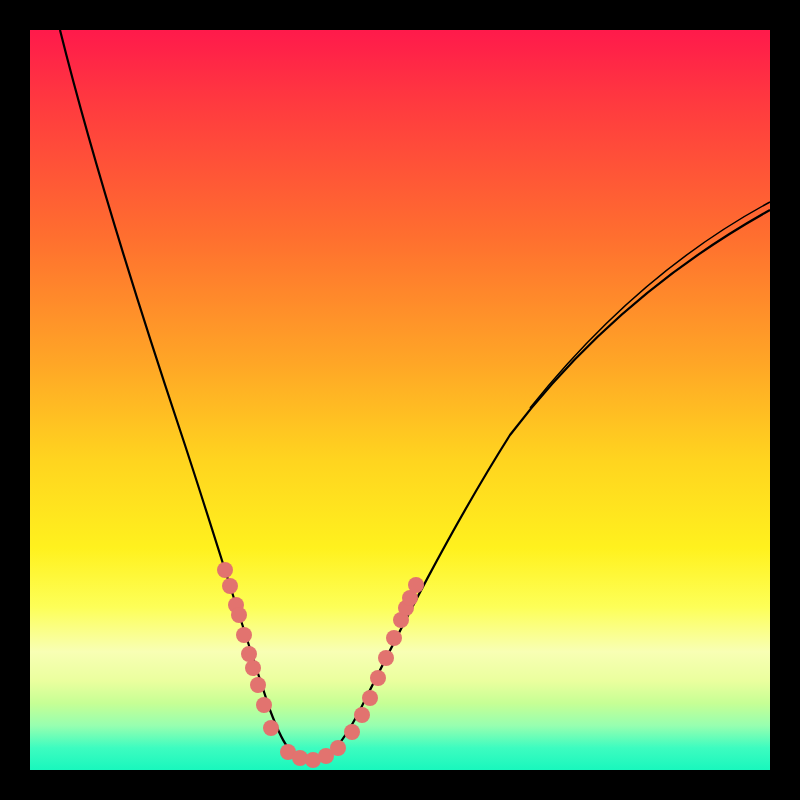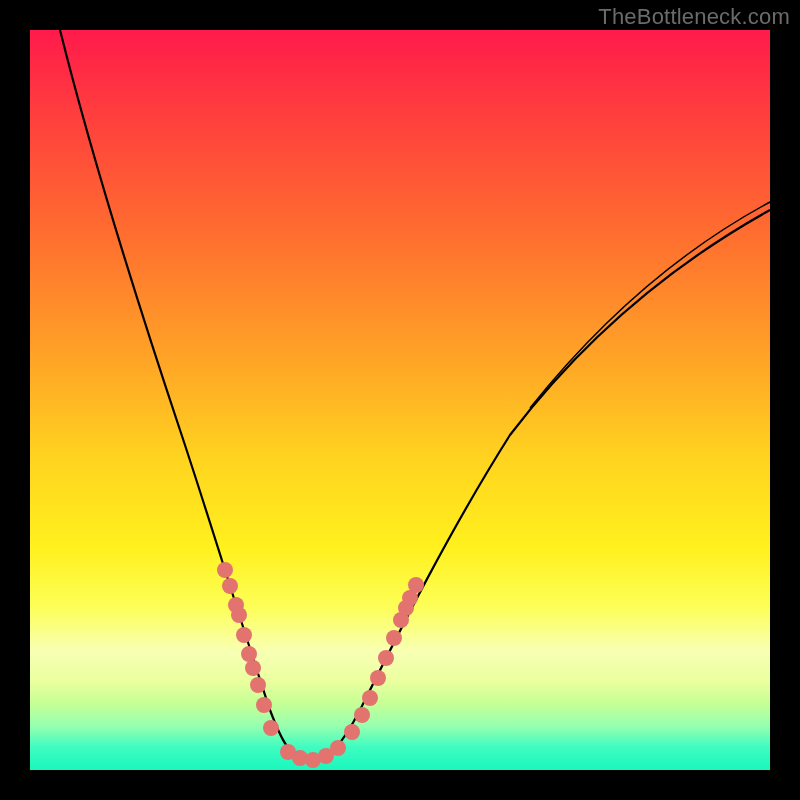--- a/index.html
+++ b/index.html
@@ -63,21 +63,20 @@
   .marker {
     fill: #e2736f;
     stroke: none;
   }
 </style>
 </head>
 <body>
 
 <div class="frame">
 
-  <div class="watermark">TheBottleneck.com</div>
 
   <div class="plot">
 
     <svg class="curve" viewBox="0 0 740 740">
 
       <path class="curve-path" d="M 30 0
                C 60 120, 110 280, 150 400
                C 180 490, 210 590, 240 680
                C 252 712, 260 727, 278 730
                C 296 733, 310 718, 330 680

